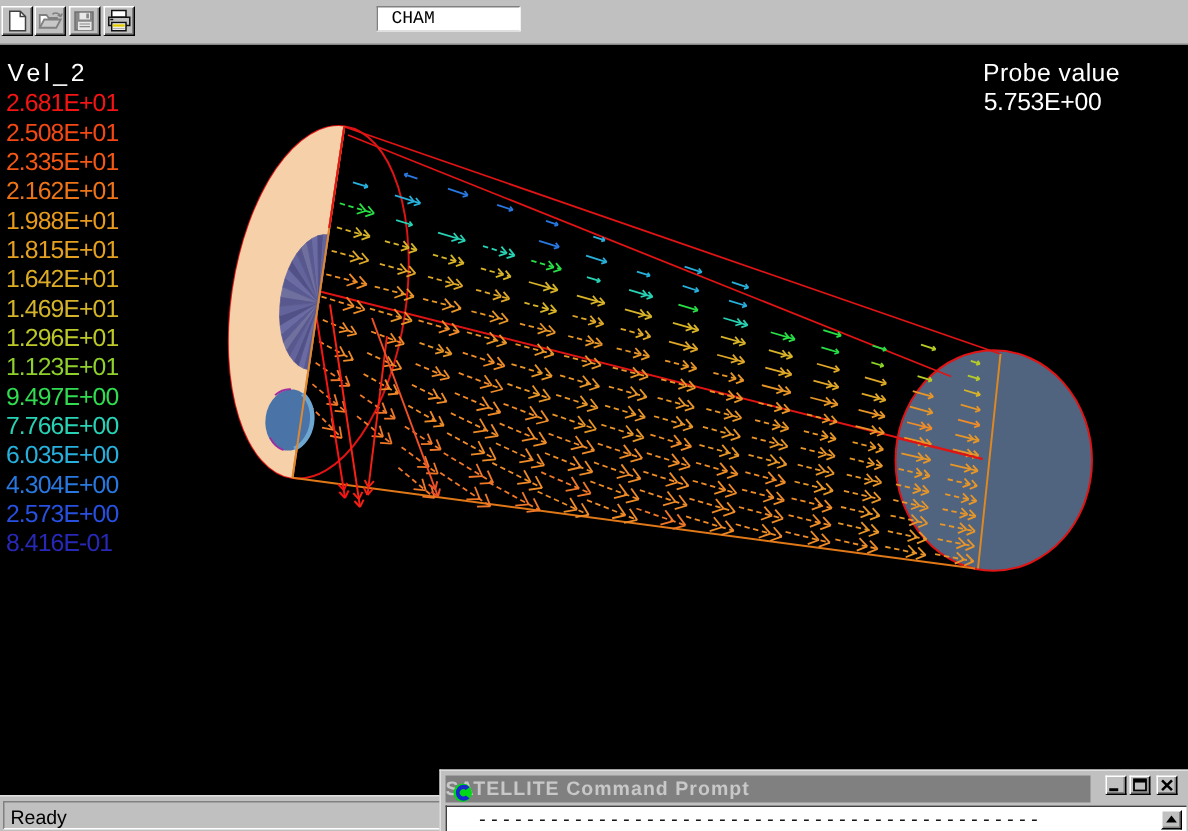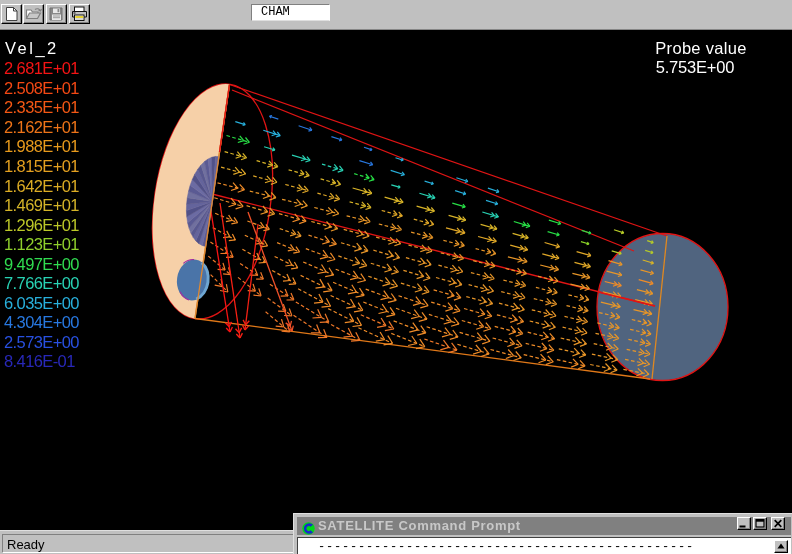--- a/index.html
+++ b/index.html
@@ -2,21 +2,21 @@
 <html><head><meta charset="utf-8"><style>
 *{margin:0;padding:0;box-sizing:border-box}
 svg{display:block}
 body{width:792px;height:554px;position:relative;overflow:hidden;background:#000;font-family:"Liberation Sans",sans-serif}
 .toolbar{position:absolute;left:0;top:0;width:792px;height:30px;background:#c0c0c0;border-bottom:1px solid #868686}
 .tbtn{position:absolute;top:4px;width:21px;height:20px;background:#c0c0c0;border-top:1px solid #ffffff;border-left:1px solid #ffffff;border-right:1px solid #000000;border-bottom:1px solid #000000;box-shadow:inset -1px -1px 0 #808080}
 .field{position:absolute;top:4px;height:17px;background:#ffffff;border-top:1.5px solid #808080;border-left:1.5px solid #808080;border-right:1.5px solid #ffffff;border-bottom:1.5px solid #dfdfdf;font-family:"Liberation Mono",monospace;font-size:12px;color:#000;line-height:14px;padding-left:9px}
 .status{position:absolute;left:0;top:530px;width:792px;height:24px;background:#c0c0c0;border-top:1px solid #dfdfdf}
 .statusin{position:absolute;left:2px;top:3px;width:786px;height:19px;border-top:1px solid #808080;border-left:1px solid #808080;border-right:1px solid #ffffff;border-bottom:1px solid #ffffff;font-size:13px;color:#000;padding:2px 0 0 4px}
 .win{position:absolute;left:293px;top:513px;width:499px;height:41px;background:#c0c0c0;border-top:1px solid #dfdfdf;border-left:1px solid #dfdfdf;z-index:5}
-.wtitle{position:absolute;left:3px;top:3px;width:494px;height:18px;background:#808080;color:#c8c8c8;font-weight:bold;font-size:13px;line-height:18px;padding-left:21px;letter-spacing:0.7px;white-space:nowrap}
+.wtitle{position:absolute;left:3px;top:3px;width:430px;height:18px;background:#808080;color:#c8c8c8;font-weight:bold;font-size:13px;line-height:18px;letter-spacing:0.7px;white-space:nowrap}
 .wicon{position:absolute;left:5px;top:5px;width:13px;height:13px}
 .wb{position:absolute;top:3px;width:14px;height:13px;background:#c0c0c0;border-top:1px solid #ffffff;border-left:1px solid #ffffff;border-right:1px solid #000000;border-bottom:1px solid #000000;box-shadow:inset -1px -1px 0 #808080}
 .warea{position:absolute;left:3px;top:23px;width:494px;height:18px;background:#ffffff;border-top:1.5px solid #404040;border-left:1.5px solid #404040}
 .dash{position:absolute;left:20px;top:2px;font-family:"Liberation Mono",monospace;font-size:12px;color:#000;letter-spacing:0.8px}
 .sb{position:absolute;right:3px;top:2px;width:14px;height:13px;background:#c0c0c0;border-top:1px solid #ffffff;border-left:1px solid #ffffff;border-right:1px solid #000000;border-bottom:1px solid #000000;box-shadow:inset -1px -1px 0 #808080;font-size:8px;text-align:center;line-height:12px;color:#000}
 </style></head><body>
 <svg width="792" height="554" viewBox="0 0 792 554" style="position:absolute;top:0;left:0">
 <rect x="0" y="30" width="792" height="501" fill="#000000"></rect>
 <g>
 <ellipse cx="662.5" cy="307" rx="65.5" ry="73.5" fill="#50647f" stroke="#e01414" stroke-width="1.3"></ellipse>
@@ -992,21 +992,21 @@
  <div class="tbtn" style="left:69px">
   <svg width="19" height="18">
         <rect x="4.5" y="2" width="9.5" height="4.5" fill="#ffffff" stroke="#101010"></rect>
         <path d="M2.5 6.5 h14 v5.5 h-14 z" fill="#c0c0c0" stroke="#101010" stroke-width="1"></path>
         <path d="M3.5 8 h2" stroke="#101010" stroke-width="1"></path>
         <rect x="4.5" y="10" width="9.5" height="5.5" fill="#ffffff" stroke="#101010"></rect>
         <rect x="5.2" y="11.2" width="8" height="1.6" fill="#e0c800"></rect>
         <path d="M5.2 14 h8" stroke="#b0b0b0" stroke-width="1"></path>
       </svg>
  </div>
- <div class="field" style="left:251px;width:79px">CHAM</div>
+ <div class="field" style="left:251px;width:96px">CHAM</div>
 </div>
 <div class="status">
     <div class="statusin">Ready</div>
   </div>
 <div class="win">
  <div class="wtitle">SATELLITE Command Prompt
    <svg class="wicon" viewBox="0 0 13 13">
         <circle cx="6.5" cy="6.5" r="6.2" fill="#00d818"></circle>
         <path d="M11 2.8 a5.3 5.3 0 1 0 0 7.4 l-2.5-1.9 a2.4 2.4 0 1 1 0-3.6 z" fill="#1828cc"></path>
       </svg>

